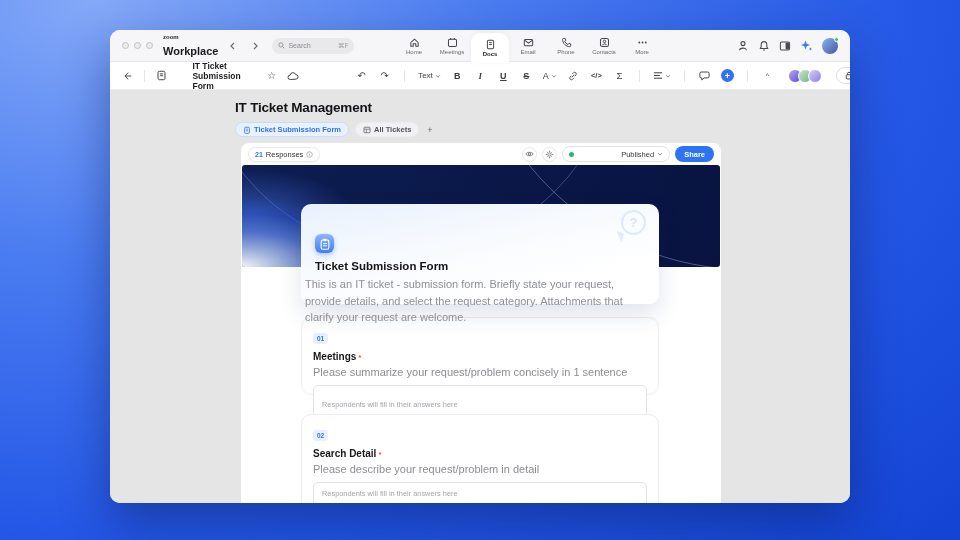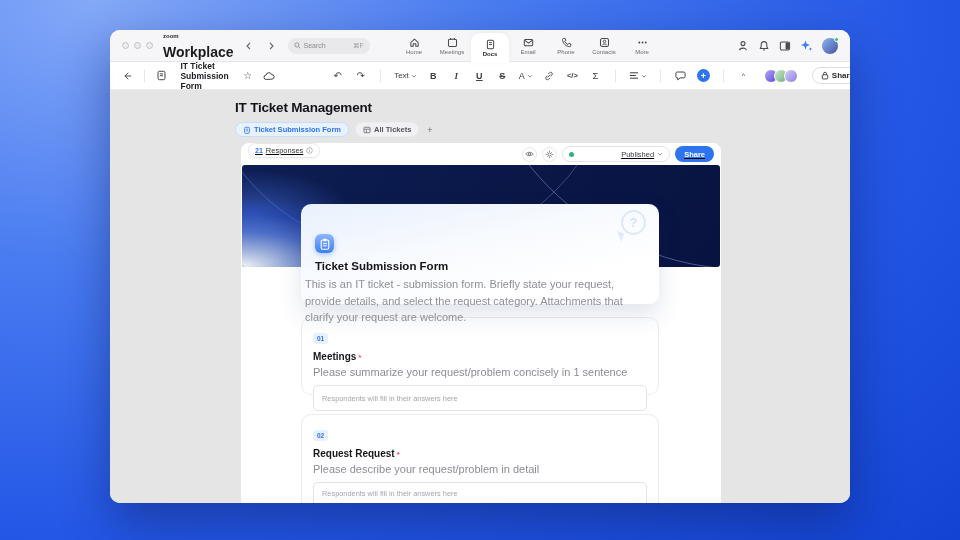--- a/index.html
+++ b/index.html
@@ -13,41 +13,41 @@
     background:#fff; border-radius:10px; overflow:hidden; display:flex; flex-direction:column;
     box-shadow:0 20px 50px rgba(8,25,90,.45); }
 
   
   .titlebar { height:32px; background:#f6f6f8; border-bottom:1px solid #e7e7ea;
     display:flex; align-items:center; padding:0 12px; position:relative; flex:0 0 auto; }
   .lights { display:flex; gap:5px; align-items:center; }
   .light { width:7px; height:7px; border-radius:50%; border:1px solid #c0c0c6; background:#ececee; }
   .logo { margin-left:10px; line-height:1; }
   .logo .zt { font-size:6px; font-weight:700; color:#2a2a2e; display:block; }
-  .logo .zb { font-size:14px; font-weight:700; color:#1b1b1f; display:block; margin-top:6px; }
+  .logo .zb { font-size:11px; font-weight:700; color:#1b1b1f; display:block; margin-top:6px; }
   .histbtn { margin-left:8px; width:14px; height:14px; display:flex; align-items:center; justify-content:center; color:#6c6c72; }
   .searchpill { margin-left:10px; width:82px; height:16px; background:#e9e9ec; border-radius:8px;
     display:flex; align-items:center; padding:0 6px; gap:3px; }
   .searchpill .ph { font-size:7px; color:#8b8b90; flex:1; }
   .searchpill .sc { font-size:6.5px; color:#9b9ba0; }
   .nav { position:absolute; left:285px; top:0; height:32px; display:flex; align-items:flex-end; }
   .nav-item { width:38px; height:32px; display:flex; flex-direction:column; align-items:center; justify-content:center; gap:1px; color:#45454c; }
   .nav-item .nlabel { font-size:6px; color:#6a6a70; }
   .nav-item.active { background:#fff; border-radius:9px 9px 0 0; height:30px; margin-bottom:-1px; z-index:3; box-shadow:0 -1px 5px rgba(0,0,0,.05); }
   .nav-item.active .nlabel { color:#26262b; font-weight:700; }
   .tb-right { margin-left:auto; display:flex; align-items:center; gap:9px; color:#4a4a50; }
   .avatar-me { width:16px; height:16px; border-radius:50%; background:linear-gradient(135deg,#8fb5f4,#41549e); position:relative; }
   .avatar-me .dot { position:absolute; right:-1px; top:-1px; width:5px; height:5px; background:#2fc863; border:1px solid #f6f6f8; border-radius:50%; }
 
   
   .doctb { height:28px; background:#fff; border-bottom:1px solid #ededf0; display:flex; align-items:center; padding:0 10px; flex:0 0 auto; color:#3e3e45; }
   .doctb .grp { display:flex; align-items:center; gap:8px; }
   .tbtn { display:flex; align-items:center; justify-content:center; min-width:13px; height:16px; color:#3e3e45; font-size:9px; }
   .tsep { width:1px; height:12px; background:#e6e6ea; margin:0 3px; }
-  .doc-title { font-size:8.5px; font-weight:700; color:#1d1d21; margin:0 4px; }
+  .doc-title { font-size:8.5px; font-weight:700; color:#1d1d21; margin:0 16px; }
   .glyph { font-size:10px; color:#4a4a50; line-height:1; }
   .fmt { font-weight:700; font-size:9px; }
   .fmt.u { text-decoration:underline; }
   .fmt.s { text-decoration:line-through; }
   .drop { display:flex; align-items:center; gap:2px; font-size:8px; color:#3c3c42; }
   .plusbtn { width:13px; height:13px; border-radius:50%; background:#2e74f0; color:#fff; font-size:9px; display:flex; align-items:center; justify-content:center; font-weight:700; }
   .avars { display:flex; margin-left:14px; }
   .avars .av { width:14px; height:14px; border-radius:50%; border:1.5px solid #fff; margin-left:-4px; }
   .avars .av:first-child { margin-left:0; }
   .av1 { background:linear-gradient(135deg,#b9a5f2,#5a4bd8); }
@@ -59,21 +59,21 @@
   .content { flex:1; background:#e5e5e5; position:relative; overflow:hidden; }
   .page-title { position:absolute; left:125px; top:10px; font-size:13.5px; font-weight:700; color:#141418; letter-spacing:-.2px; }
   .tabs { position:absolute; left:125px; top:32px; display:flex; align-items:center; gap:6px; }
   .tabpill { display:flex; align-items:center; gap:3px; height:15px; padding:0 7px; border-radius:8px; font-size:7.5px; font-weight:700; }
   .tabpill.active { color:#2e74f0; background:#e8f1fe; border:1px solid #c6dcfb; }
   .tabpill.idle { color:#55555c; background:#f1f1f3; border:1px solid #ececef; }
   .addtab { font-size:9px; color:#6a6a70; padding:0 2px; }
 
   .panel { position:absolute; left:130px; top:52px; width:482px; height:620px;
     border:1px solid #e5e5e8; border-bottom:none; border-radius:9px 9px 0 0; background:#fff; }
-  .respbar { height:22px; display:flex; padding:0 7px;text-decoration:underline; }
+  .respbar { height:22px; display:flex; align-items:center; padding:0 7px; }
   .resppill { display:flex; align-items:center; gap:3px; height:15px; padding:0 6px; border:1px solid #e7e7ea; border-radius:8px; background:#fff; box-shadow:0 1px 2px rgba(0,0,0,.04); }
   .respcount { font-size:7px; font-weight:700; color:#2e74f0; }
   .resplabel { font-size:7.5px; color:#333338; }
   .resp-right { margin-left:auto; display:flex; align-items:center; gap:5px; }
   .circbtn { width:15px; height:15px; border-radius:50%; border:1px solid #e8e8ec; display:flex; align-items:center; justify-content:center; color:#55555c; }
   .statuspill { display:flex; align-items:center; gap:3px; height:16px; padding:0 6px; border:1px solid #e3e3e7; border-radius:8px; }
   .gdot { width:5px; height:5px; border-radius:50%; background:#2cb673; }
   .statuslabel { font-size:7.5px; color:#3a3a40;padding-left:44px; }
   .caret { width:6px; height:6px; color:#6a6a70; }
   .sharebtn { height:16px; padding:0 9px; border-radius:8px; background:#2e74f0; color:#fff; font-size:7.5px; font-weight:700; display:flex; align-items:center; }
@@ -102,21 +102,21 @@
   .qmark .tail { position:absolute; left:2px; bottom:1px; width:0; height:0; border-left:8px solid transparent; border-top:9px solid #dce8fb; transform:rotate(18deg); }
 
   .qcard { position:absolute; left:60px; width:358px; border:1px solid #ededf0; border-radius:10px; background:#fff; padding:9px 11px; }
   .qcard.q1 { top:174px; height:78px; }
   .qcard.q2 { top:271px; height:110px; }
   .qnum { display:inline-block; font-size:6.5px; font-weight:700; color:#2e74f0; background:#e7f0fe; padding:2px 4px; border-radius:3px; }
   .qtitle { margin-top:6px; font-size:10px; font-weight:700; color:#18181c; }
   .qreq { color:#e2574a; font-size:8px; margin-left:2px; }
   .qhelper { margin-top:4px; font-size:11px; color:#8c8c93; }
   .qinput, .qarea { margin-top:7px; width:100%; border:1px solid #e3e3e7; border-radius:5px; font-size:7.4px;
-    font-family:"Liberation Sans", sans-serif; color:#3a3a40; padding:12px 8px; outline:none; display:block; }
+    font-family:"Liberation Sans", sans-serif; color:#3a3a40; padding:18px 8px; outline:none; display:block; }
   .qinput { height:19px; }
   .qarea { height:48px; padding-top:6px; resize:none; }
   .qinput::placeholder, .qarea::placeholder { color:#a5a5ac; }
 
   svg { display:block; }
 </style>
 </head>
 <body>
 
 <div class="stage">
@@ -410,21 +410,21 @@
 
         <div class="qcard q1">
           <span class="qnum">01</span>
           <div class="qtitle"><span>Meetings</span><span class="qreq">*</span></div>
           <div class="qhelper">Please summarize your request/problem concisely in 1 sentence</div>
           <input class="qinput" placeholder="Respondents will fill in their answers here" style="">
         </div>
 
         <div class="qcard q2">
           <span class="qnum">02</span>
-          <div class="qtitle"><span>Request Request</span><span class="qreq">*</span></div>
+          <div class="qtitle"><span>Search Detail</span><span class="qreq">*</span></div>
           <div class="qhelper">Please describe your request/problem in detail</div>
           <textarea class="qarea" placeholder="Respondents will fill in their answers here" style=""></textarea>
         </div>
       </div>
     </div>
 
   </div>
 </div>
 
 </body></html>

